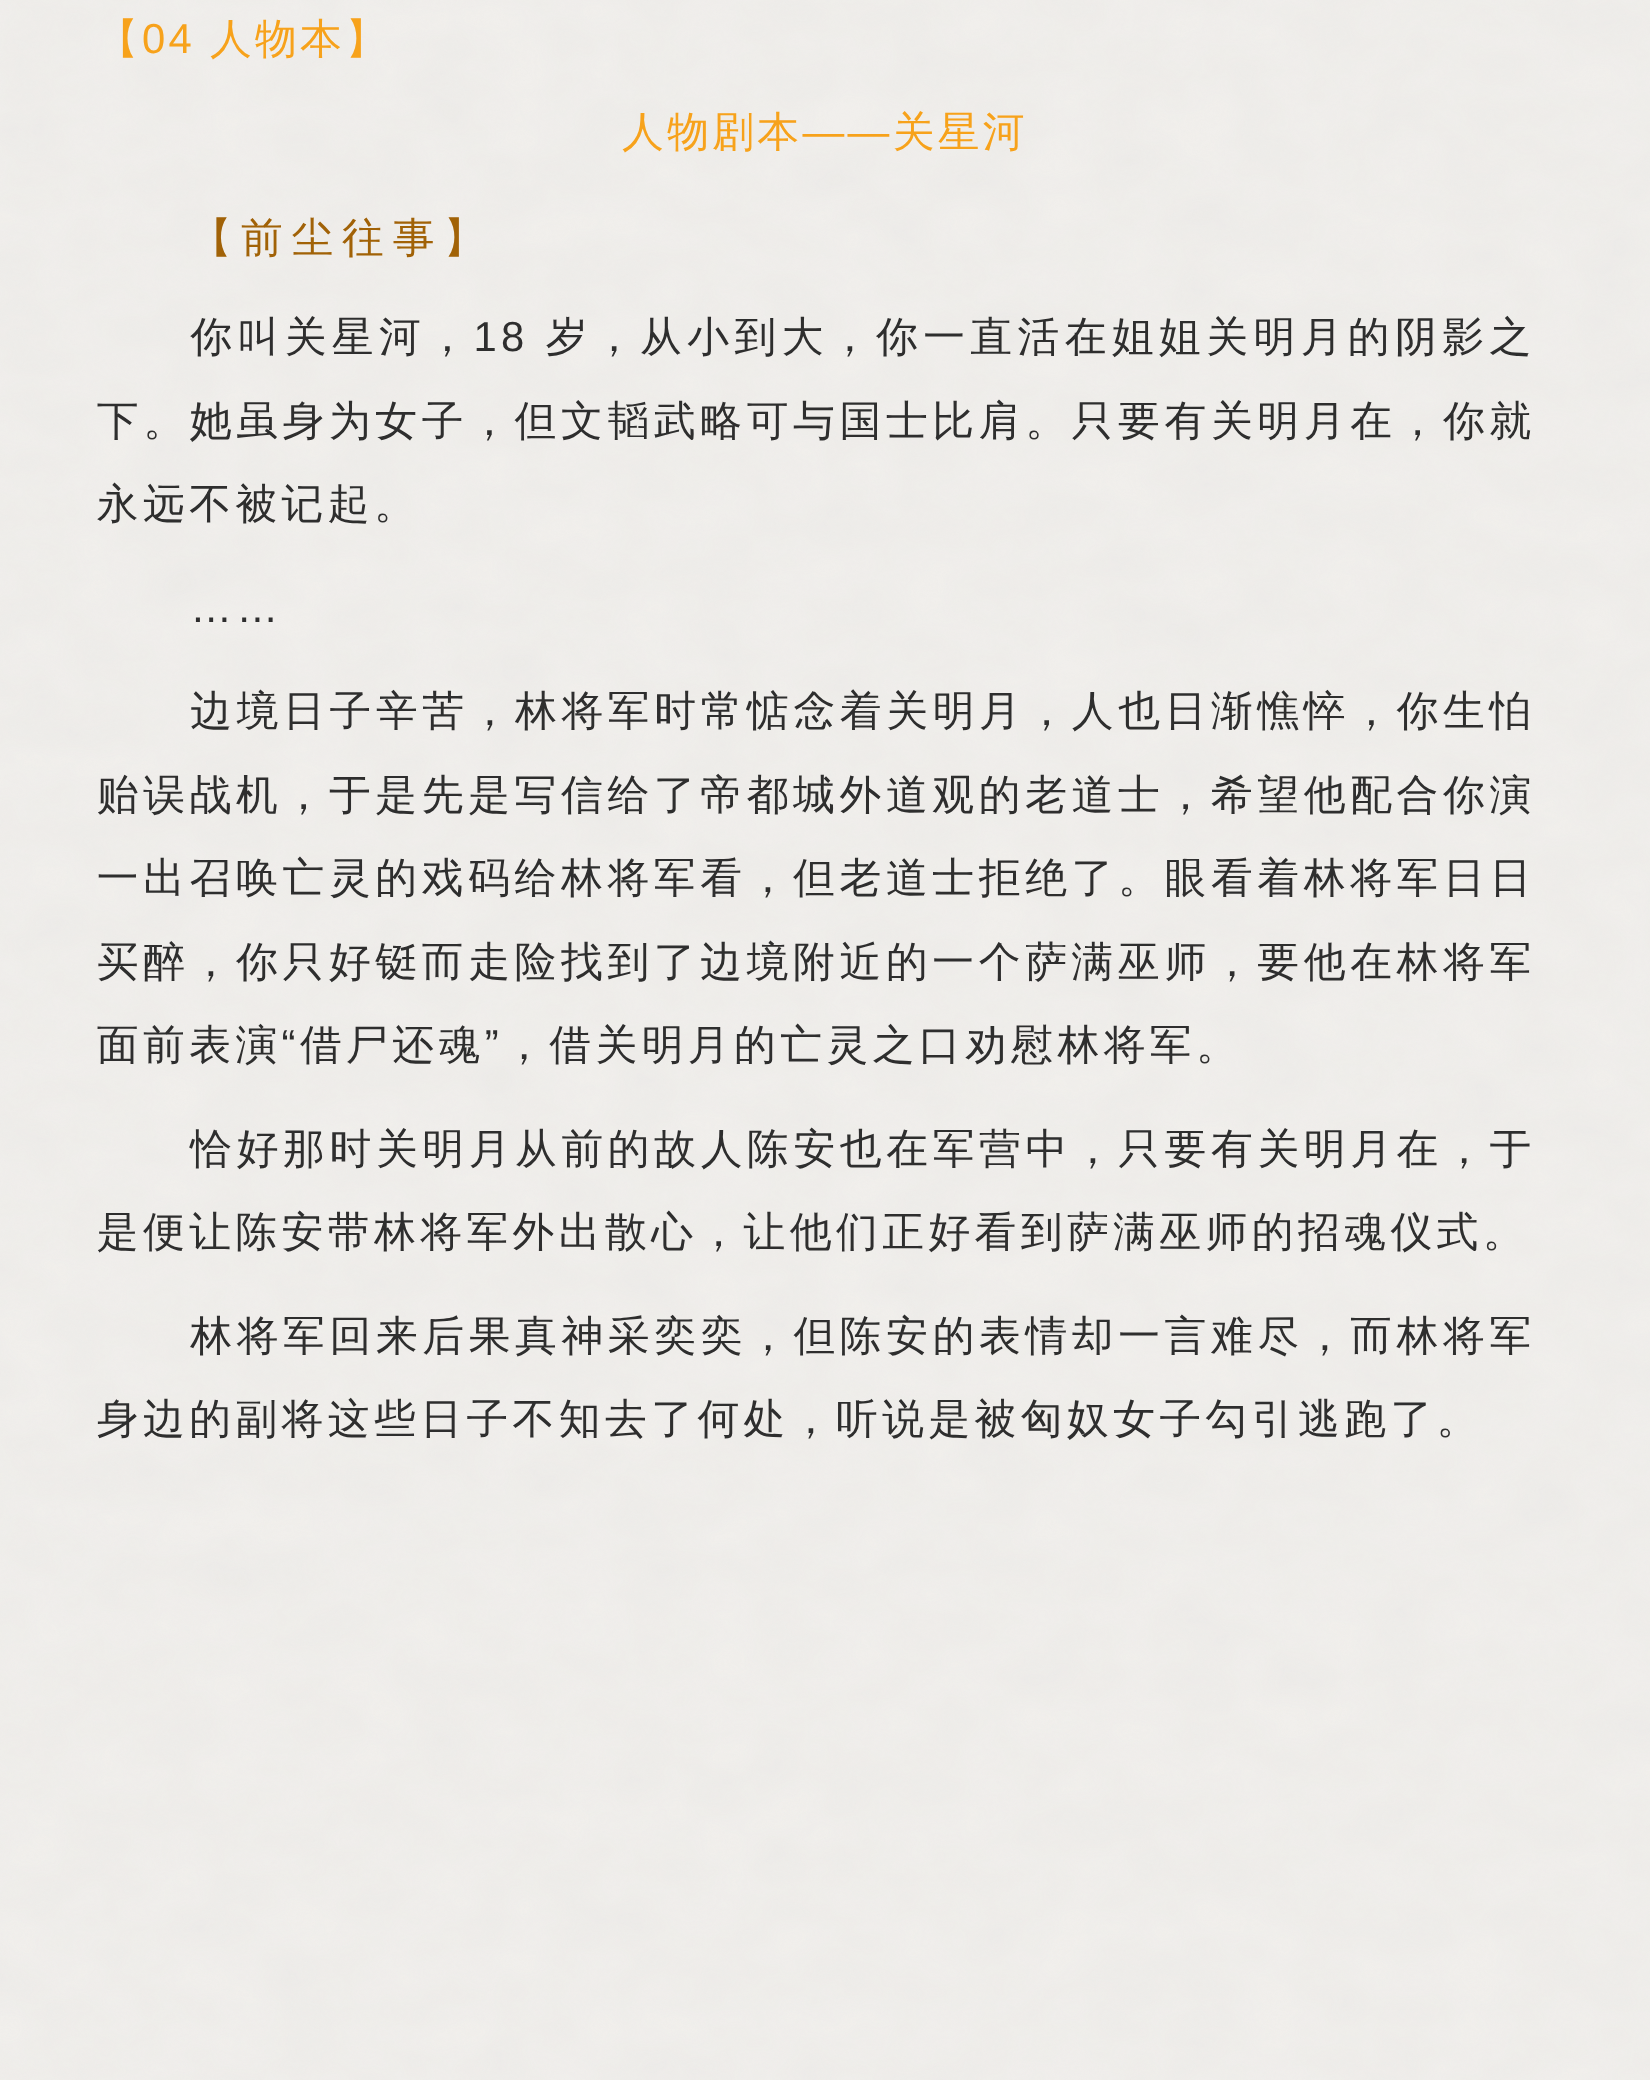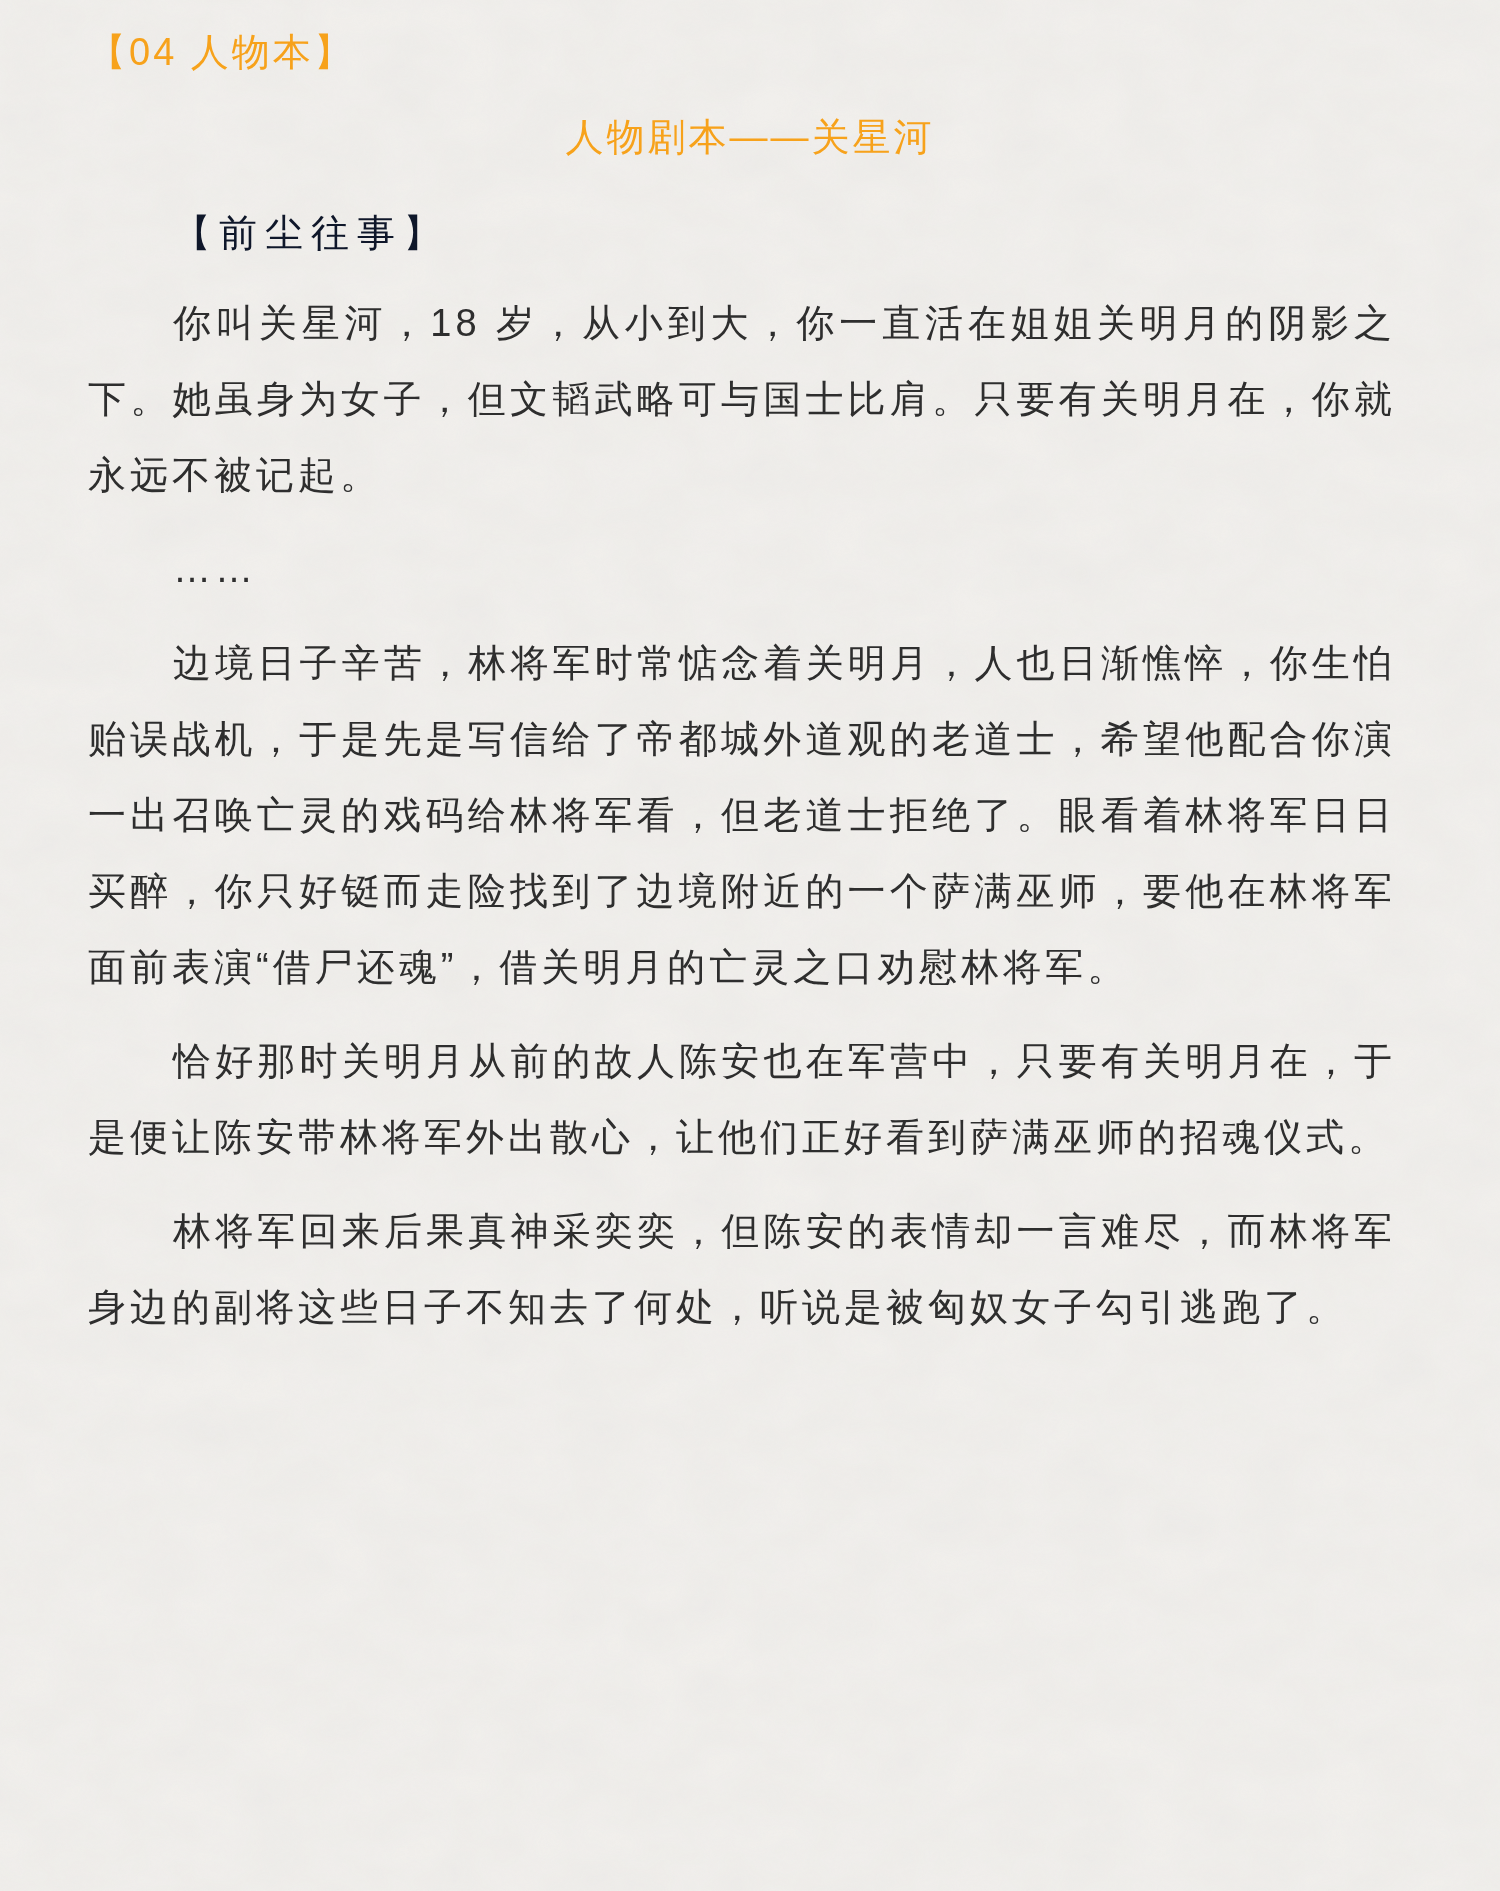--- a/index.html
+++ b/index.html
@@ -31,33 +31,33 @@
     z-index: 1;
     padding: 10px 88px 0 88px;
     color: #2e2e2e;
   }
   h1.section-heading {
     color: #f7a21b;
     font-size: 38px;
     font-weight: 500;
     line-height: 52px;
     letter-spacing: 3px;
-    margin: 16px 0 34px 0;
+    margin: 0 0 34px 0;
   }
   h2.script-title {
     color: #f7a21b;
     font-size: 38px;
     font-weight: 500;
     line-height: 50px;
     letter-spacing: 3px;
     margin: 0 0 45px 0;
     text-align: center;
   }
   h3.chapter-heading {
-    color: #0f172a;
+    color: #a16207;
     font-size: 38px;
     font-weight: 500;
     line-height: 52px;
     letter-spacing: 8px;
     margin: 0 0 26px 0;
     padding-left: 85px;
   }
   p.para {
     font-size: 38px;
     font-weight: 400;

